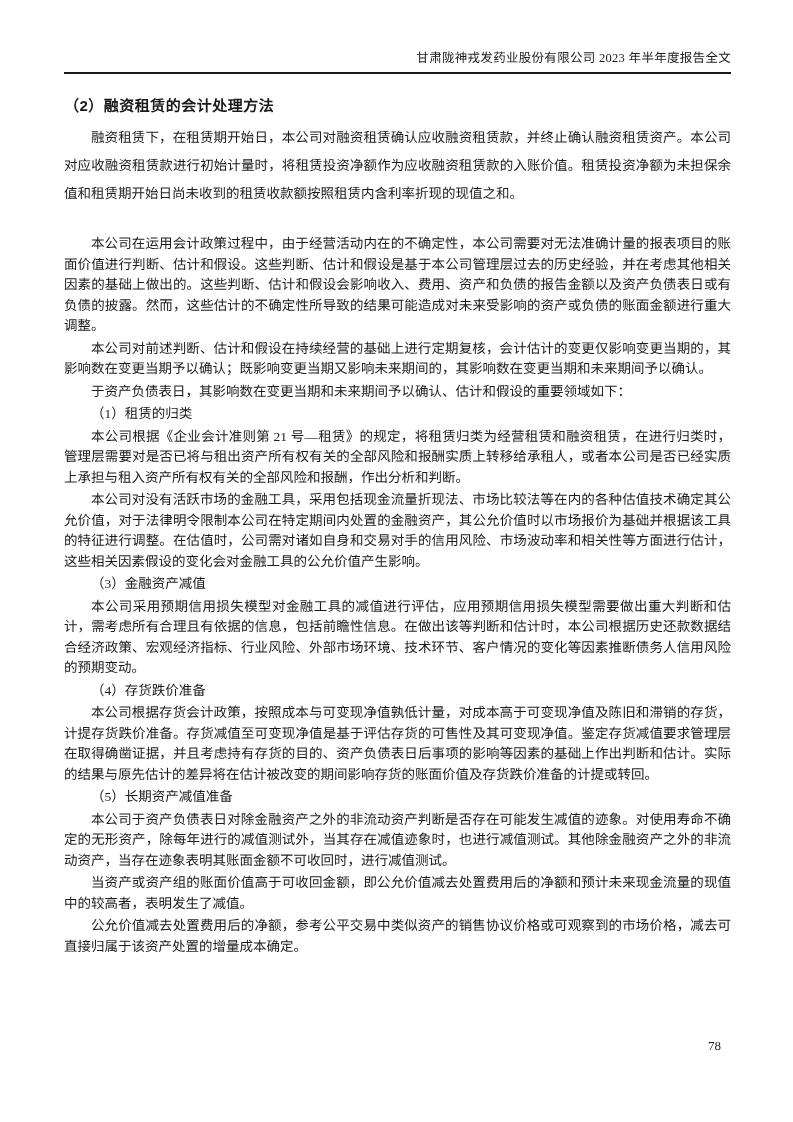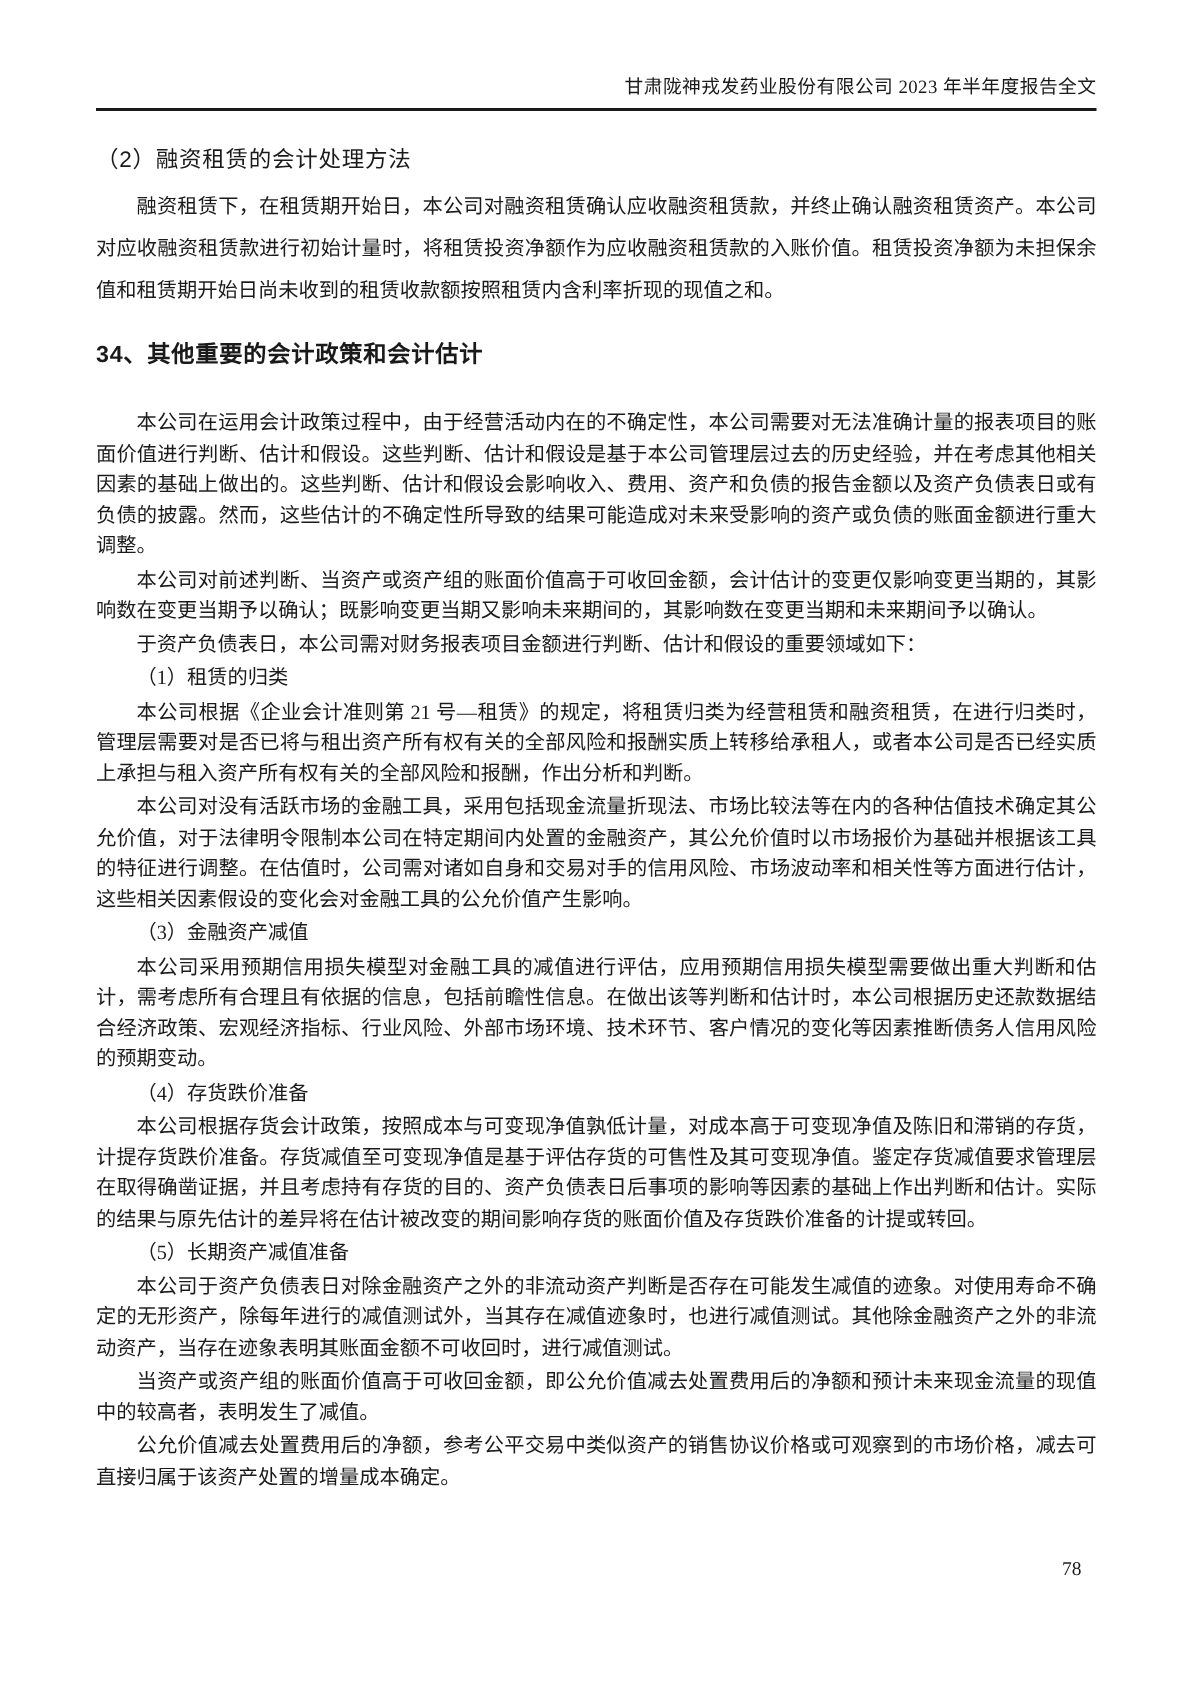--- a/index.html
+++ b/index.html
@@ -19,21 +19,21 @@
     font-size: 12.5px;
     line-height: 16px;
     padding-bottom: 6px;
     border-bottom: 2px solid #1a1a1a;
     letter-spacing: 0.3px;
   }
 
   h3.sub-heading {
     font-family: "Liberation Sans", "DejaVu Sans", sans-serif;
     font-size: 15px;
-    font-weight: normal;
+    font-weight: bold;
     margin: 20px 0 0 0;
     letter-spacing: 0.5px;
   }
 
   p.lease-para {
     font-size: 13.5px;
     line-height: 28px;
     margin: 9px 0 0 0;
     text-indent: 2em;
     text-align: justify;
@@ -70,26 +70,25 @@
   <div class="inner">
 
     <div class="doc-header">
       <span>甘肃陇神戎发药业股份有限公司 2023 年半年度报告全文</span>
     </div>
 
     <h3 class="sub-heading">（2）融资租赁的会计处理方法</h3>
 
     <p class="lease-para">融资租赁下，在租赁期开始日，本公司对融资租赁确认应收融资租赁款，并终止确认融资租赁资产。本公司对应收融资租赁款进行初始计量时，将租赁投资净额作为应收融资租赁款的入账价值。租赁投资净额为未担保余值和租赁期开始日尚未收到的租赁收款额按照租赁内含利率折现的现值之和。</p>
 
-    <h2 class="main-heading">34、其他重要的会计政策和会计估计</h2>
 
     <div class="section-34">
       <p>本公司在运用会计政策过程中，由于经营活动内在的不确定性，本公司需要对无法准确计量的报表项目的账面价值进行判断、估计和假设。这些判断、估计和假设是基于本公司管理层过去的历史经验，并在考虑其他相关因素的基础上做出的。这些判断、估计和假设会影响收入、费用、资产和负债的报告金额以及资产负债表日或有负债的披露。然而，这些估计的不确定性所导致的结果可能造成对未来受影响的资产或负债的账面金额进行重大调整。</p>
-      <p>本公司对前述判断、当资产或资产组的账面价值高于可收回金额，会计估计的变更仅影响变更当期的，其影响数在变更当期予以确认；既影响变更当期又影响未来期间的，其影响数在变更当期和未来期间予以确认。</p>
-      <p>于资产负债表日，本公司需对财务报表项目金额进行判断、估计和假设的重要领域如下：</p>
+      <p>本公司对前述判断、估计和假设在持续经营的基础上进行定期复核，会计估计的变更仅影响变更当期的，其影响数在变更当期予以确认；既影响变更当期又影响未来期间的，其影响数在变更当期和未来期间予以确认。</p>
+      <p>于资产负债表日，其影响数在变更当期和未来期间予以确认、估计和假设的重要领域如下：</p>
       <p>（1）租赁的归类</p>
       <p>本公司根据《企业会计准则第 21 号—租赁》的规定，将租赁归类为经营租赁和融资租赁，在进行归类时，管理层需要对是否已将与租出资产所有权有关的全部风险和报酬实质上转移给承租人，或者本公司是否已经实质上承担与租入资产所有权有关的全部风险和报酬，作出分析和判断。</p>
       <p>本公司对没有活跃市场的金融工具，采用包括现金流量折现法、市场比较法等在内的各种估值技术确定其公允价值，对于法律明令限制本公司在特定期间内处置的金融资产，其公允价值时以市场报价为基础并根据该工具的特征进行调整。在估值时，公司需对诸如自身和交易对手的信用风险、市场波动率和相关性等方面进行估计，这些相关因素假设的变化会对金融工具的公允价值产生影响。</p>
       <p>（3）金融资产减值</p>
       <p>本公司采用预期信用损失模型对金融工具的减值进行评估，应用预期信用损失模型需要做出重大判断和估计，需考虑所有合理且有依据的信息，包括前瞻性信息。在做出该等判断和估计时，本公司根据历史还款数据结合经济政策、宏观经济指标、行业风险、外部市场环境、技术环节、客户情况的变化等因素推断债务人信用风险的预期变动。</p>
       <p>（4）存货跌价准备</p>
       <p>本公司根据存货会计政策，按照成本与可变现净值孰低计量，对成本高于可变现净值及陈旧和滞销的存货，计提存货跌价准备。存货减值至可变现净值是基于评估存货的可售性及其可变现净值。鉴定存货减值要求管理层在取得确凿证据，并且考虑持有存货的目的、资产负债表日后事项的影响等因素的基础上作出判断和估计。实际的结果与原先估计的差异将在估计被改变的期间影响存货的账面价值及存货跌价准备的计提或转回。</p>
       <p>（5）长期资产减值准备</p>
       <p>本公司于资产负债表日对除金融资产之外的非流动资产判断是否存在可能发生减值的迹象。对使用寿命不确定的无形资产，除每年进行的减值测试外，当其存在减值迹象时，也进行减值测试。其他除金融资产之外的非流动资产，当存在迹象表明其账面金额不可收回时，进行减值测试。</p>
       <p>当资产或资产组的账面价值高于可收回金额，即公允价值减去处置费用后的净额和预计未来现金流量的现值中的较高者，表明发生了减值。</p>

